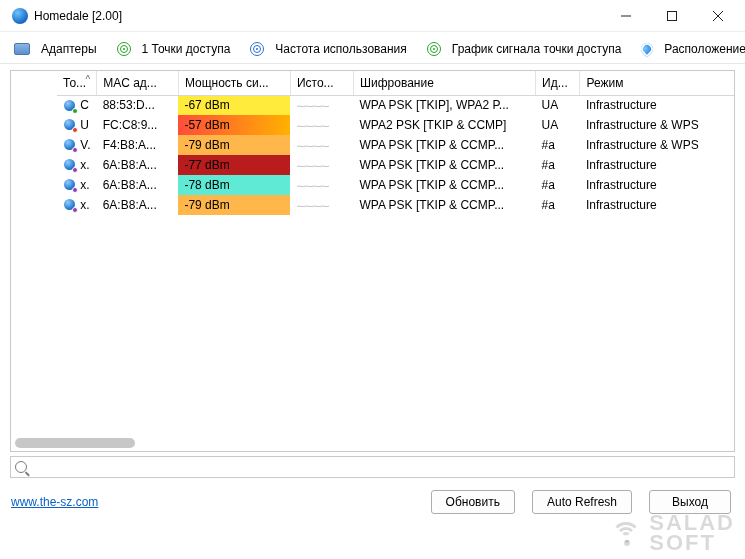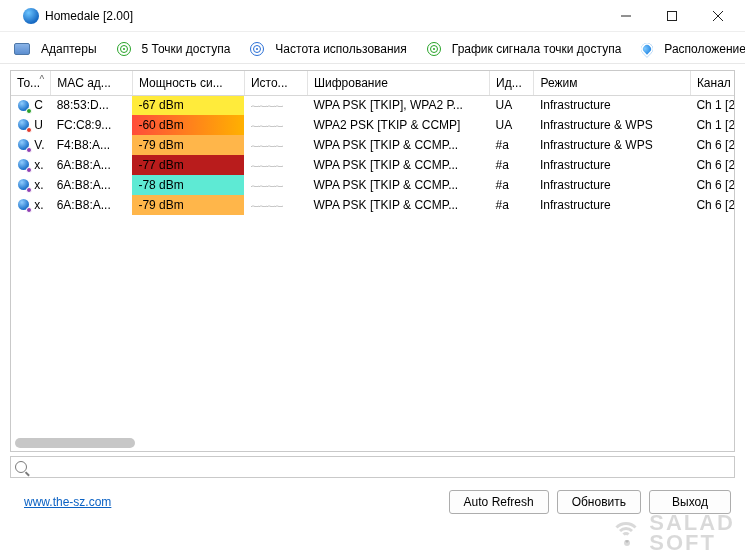--- a/index.html
+++ b/index.html
@@ -11,21 +11,21 @@
     color: #000;
     width: 745px;
     height: 559px;
     overflow: hidden;
   }
   
   .titlebar {
     height: 32px;
     display: flex;
     align-items: center;
-    padding: 0 4px 0 23px;
+    padding: 0 4px 0 12px;
     background: #fff;
     border-bottom: 1px solid #eee;
   }
   .titlebar .app-icon {
     width: 16px; height: 16px;
     border-radius: 50%;
     background: radial-gradient(circle at 35% 30%, #6cc4ff, #1769c2 70%);
     margin-right: 6px;
     flex-shrink: 0;
   }
@@ -100,21 +100,21 @@
   }
   
   .table-wrap {
     margin: 6px 10px 4px 10px;
     border: 1px solid #c9c9c9;
     height: 382px;
     background: #fff;
     position: relative;
     overflow: hidden;
   }
-  .table-scroll { overflow-x: auto; overflow-y: hidden; height: 100%; }
+  .table-scroll { overflow-x: auto; overflow-y: hidden; height: 100%; margin-left: 46px; }
   table { border-collapse: collapse; table-layout: fixed; width: 820px; }
   th, td {
     text-align: left;
     padding: 2px 6px;
     height: 20px;
     white-space: nowrap;
     overflow: hidden;
     text-overflow: ellipsis;
     font-weight: normal;
   }
@@ -177,22 +177,22 @@
     padding: 0 4px;
   }
   .mag {
     width:12px; height:12px; border:1.5px solid #7a7a7a; border-radius:50%;
     position: relative;
   }
   .mag::after { content:''; position:absolute; width:5px; height:1.5px; background:#7a7a7a; bottom:-2px; right:-4px; transform:rotate(45deg); }
   
   .footer {
     display:flex; align-items:center;
-    padding: 8px 14px 10px 24px;
-    gap: 8px;
+    padding: 8px 14px 10px 11px;
+    gap: 17px;
   }
   .footer a { color: #0b62c4; text-decoration: underline; }
   .footer .fspacer { flex:1; }
   .btn {
     border: 1px solid #adadad;
     background: #fdfdfd;
     padding: 4px 14px;
     min-width: 82px;
     text-align: center;
     border-radius: 3px;
@@ -256,21 +256,21 @@
 
 <div class="toolbar">
   <div class="tab">
     <span class="adapters-icon"></span>
     <span>Адаптеры</span>
   </div>
   <div class="tab">
     <span class="ant-icon">
         <span class="dot"></span>
       </span>
-    <span>5 Точки доступа</span>
+    <span>1 Точки доступа</span>
   </div>
   <div class="tab blue">
     <span class="ant-icon">
         <span class="dot"></span>
       </span>
     <span>Частота использования</span>
   </div>
   <div class="tab">
     <span class="ant-icon">
         <span class="dot"></span>
@@ -319,21 +319,21 @@
             <td class="sig-yellow signal">-67 dBm</td>
             <td class="spark"><span>⁓⁓⁓⁓</span></td>
             <td>WPA PSK [TKIP], WPA2 P...</td>
             <td>UA</td>
             <td>Infrastructure</td>
             <td>Ch 1 [2.412 GHz</td>
           </tr>
           <tr>
             <td><span class="row-icon"><span class="globe"></span><span class="badge" style="background:#e23b2e"></span></span> <span>U</span></td>
             <td>FC:C8:9...</td>
-            <td class="sig-red signal">-60 dBm</td>
+            <td class="sig-red signal">-57 dBm</td>
             <td class="spark"><span>⁓⁓⁓⁓</span></td>
             <td>WPA2 PSK [TKIP &amp; CCMP]</td>
             <td>UA</td>
             <td>Infrastructure &amp; WPS</td>
             <td>Ch 1 [2.412 GHz</td>
           </tr>
           <tr>
             <td><span class="row-icon"><span class="globe"></span><span class="badge" style="background:#8f3fb3"></span></span> <span>V.</span></td>
             <td>F4:B8:A...</td>
             <td class="sig-or1 signal">-79 dBm</td>
@@ -381,22 +381,22 @@
   </div>
 </div>
 
 <div class="searchbar">
   <span class="mag"></span>
 </div>
 
 <div class="footer">
   <a href="#">www.the-sz.com</a>
   <div class="fspacer"></div>
+  <div class="btn">Обновить</div>
   <div class="btn">Auto Refresh</div>
-  <div class="btn">Обновить</div>
   <div class="btn">Выход</div>
 </div>
 
 <div class="watermark">
   <div class="wifi">
     <span class="a1"></span>
       <span class="a2"></span>
       <span class="a3"></span>
       <span class="dot"></span>
   </div>

